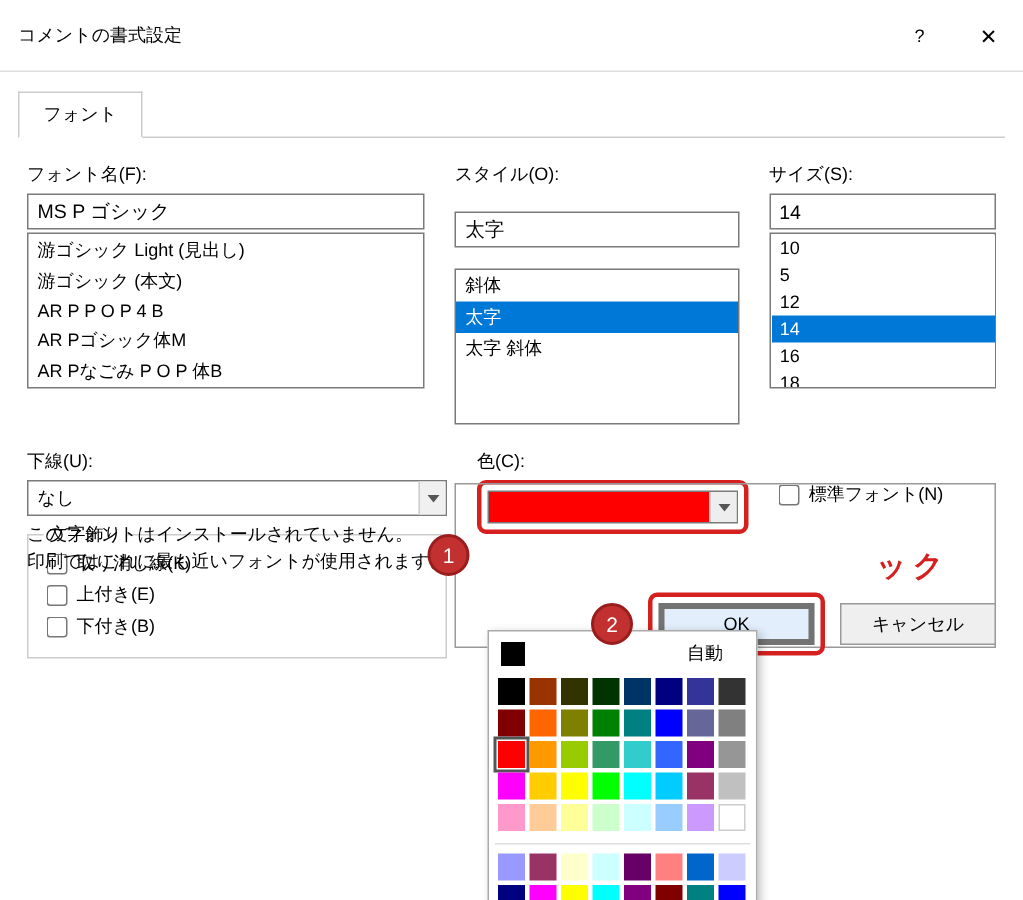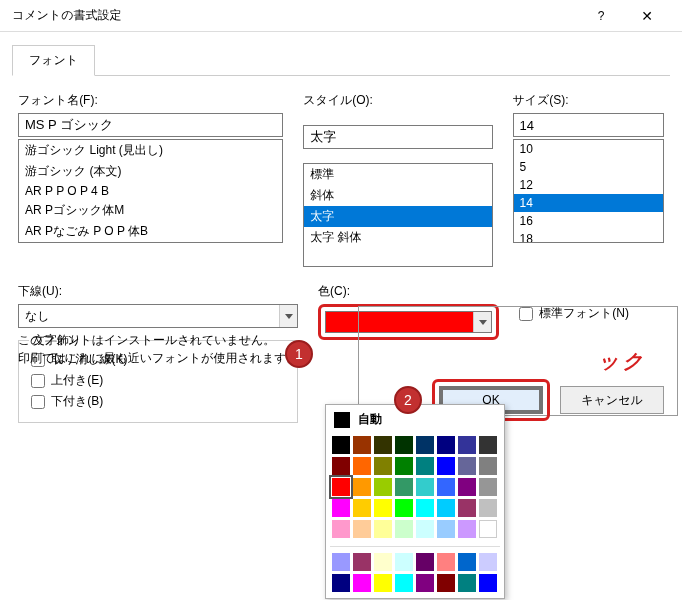--- a/index.html
+++ b/index.html
@@ -1,18 +1,18 @@
 <!DOCTYPE html>
 <html><head>
 <meta charset="utf-8">
 <style>
 * { box-sizing: border-box; margin: 0; padding: 0; }
 body { font-family: "Meiryo", "MS PGothic", sans-serif; font-size: 12px; background: #fff; width: 682px; height: 600px; position: relative; overflow: hidden; }
 
-.titlebar { height: 32px; display: flex; align-items: center; padding: 0 12px 0 12px; border-bottom: 1px solid #ddd; }
+.titlebar { height: 48px; display: flex; align-items: center; padding: 0 0 0 12px; border-bottom: 1px solid #ddd; }
 .titlebar-title { flex: 1; }
 .titlebar-btn { width: 46px; height: 32px; display: flex; align-items: center; justify-content: center; cursor: pointer; }
 .close-x { font-size: 14px; }
 
 .tab-strip { margin: 12px 12px 0 12px; border-bottom: 1px solid #ccc; }
 .tab { display: inline-block; padding: 6px 16px; border: 1px solid #ccc; border-bottom: 1px solid #fff; background: #fff; position: relative; top: 1px; }
 
 .body-area { padding: 16px 18px; position: relative; }
 .columns { display: flex; gap: 20px; }
 .col { flex: 1; display: flex; flex-direction: column; }
@@ -42,27 +42,27 @@
 .color-combo { display: flex; height: 22px; border: 1px solid #7a7a7a; }
 .color-swatch-cur { flex: 1; background: #f00; }
 .color-combo .combo-btn { background: #eee; }
 
 .checkbox-row { display: flex; align-items: center; gap: 6px; padding: 2px 0; }
 .checkbox-row input { width: 14px; height: 14px; }
 
 .decoration-box { border: 1px solid #ccc; margin-top: 12px; padding: 8px 12px 10px 12px; width: 280px; position: relative; }
 .decoration-box .legend { position: absolute; top: -9px; left: 10px; background: #fff; padding: 0 4px; }
 
-.preview-box { position: absolute; right: 4px; top: 230px; width: 320px; height: 110px; border: 1px solid #999; display: flex; align-items: center; justify-content: flex-end; padding: 0 30px; font-style: italic; }
+.preview-box { position: absolute; right: 18px; top: 230px; width: 361px; height: 110px; border: 1px solid #999; display: flex; align-items: center; justify-content: flex-end; padding: 0 30px; }
 .preview-text { color: #d62020; font-weight: bold; font-size: 20px; letter-spacing: 4px; }
 
 .color-popup { position: absolute; left: 325px; top: 328px; width: 180px; background: #fff; border: 1px solid #aaa; box-shadow: 2px 2px 6px rgba(0,0,0,.25); padding: 4px; z-index: 20; }
 .auto-row { display: flex; align-items: center; gap: 8px; padding: 2px 4px 6px 4px; }
 .auto-sw { width: 16px; height: 16px; background: #000; }
-.auto-label { flex: 1; text-align: left; padding-right: 14px; font-weight: bold; }
+.auto-label { flex: 1; text-align: right; padding-right: 14px; }
 .swatch-grid { display: grid; grid-template-columns: repeat(8, 18px); gap: 3px; padding: 2px; }
 .swatch-grid.seprow { border-top: 1px solid #ddd; margin-top: 6px; padding-top: 6px; }
 .sw { width: 18px; height: 18px; cursor: pointer; }
 .sw.sel { outline: 2px solid #555; outline-offset: 1px; }
 
 .footer-note { position: absolute; left: 18px; bottom: 72px; line-height: 1.5; }
 
 .button-row { position: absolute; right: 18px; bottom: 18px; display: flex; gap: 10px; align-items: center; }
 .btn { width: 104px; height: 28px; border: 1px solid #999; background: #efefef; cursor: pointer; font-family: inherit; font-size: 12px; }
 .btn.ok-wrap { border: 3px solid #d62020; border-radius: 6px; padding: 4px; width: auto; height: auto; background: transparent; }
@@ -103,21 +103,20 @@
           <div class="item">AR P P O P 4 B</div>
           <div class="item">AR Pゴシック体M</div>
           <div class="item">AR Pなごみ P O P 体B</div>
           <div class="item">AR Pハイカラ P O P 体H</div>
         </div>
     </div>
     <div class="col col-style">
       <div class="label">スタイル(O):</div>
       <input class="textbox" value="太字" style="">
       <div class="listbox" id="style-list">
-          <div class="item">標準</div>
           <div class="item">斜体</div>
           <div class="item selected">太字</div>
           <div class="item">太字 斜体</div>
         </div>
     </div>
     <div class="col col-size">
       <div class="label">サイズ(S):</div>
       <input class="textbox" value="14" style="">
       <div class="listbox size-list" id="size-list">
           <div class="item">10</div>

